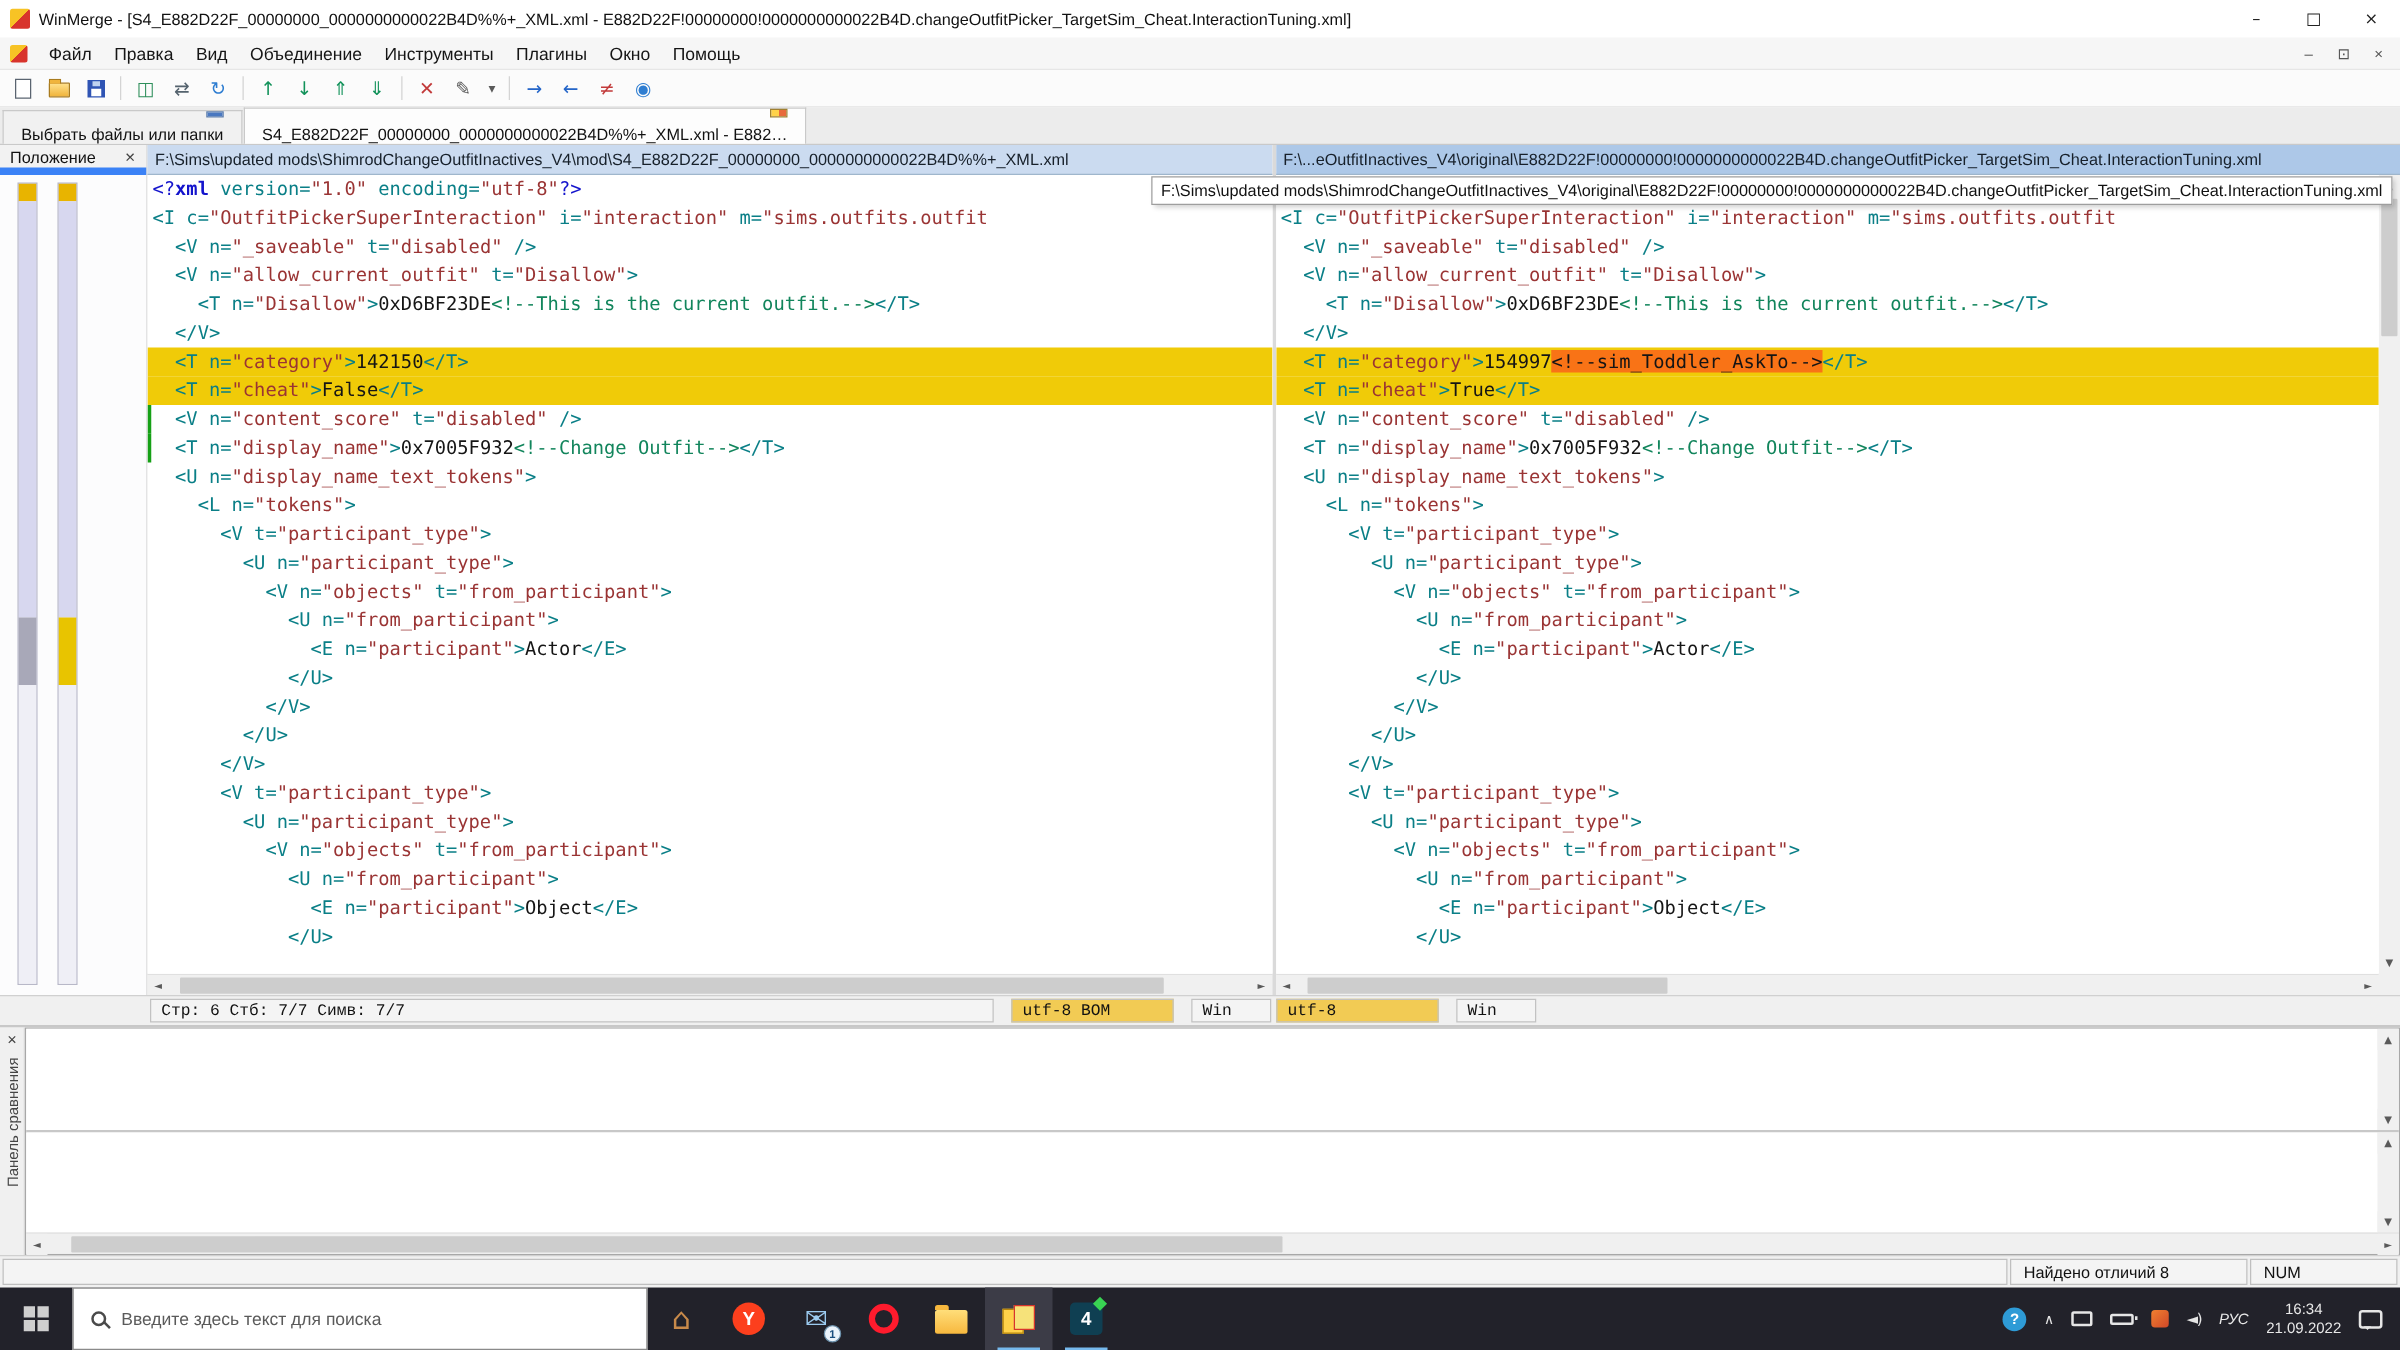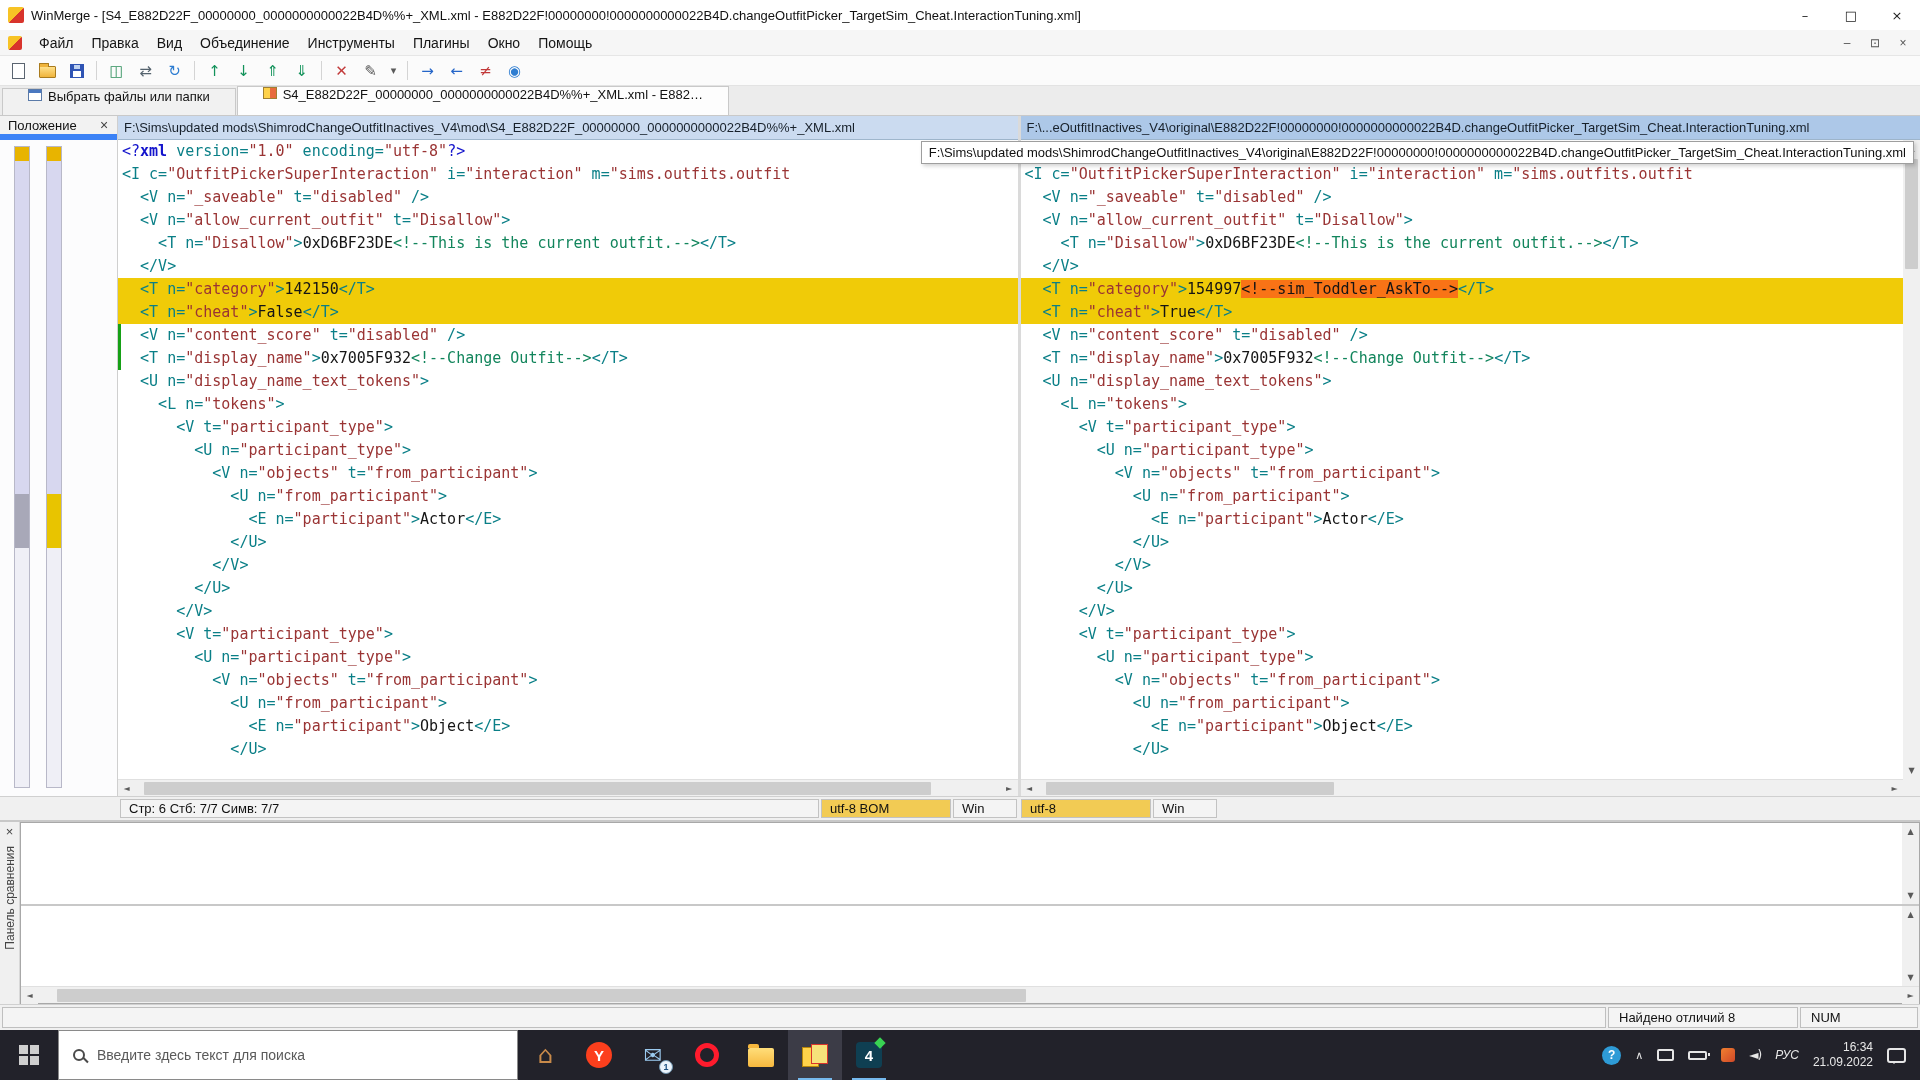--- a/index.html
+++ b/index.html
@@ -28,21 +28,21 @@
   .tb-sep { width:1px; height:19px; background:#D4D4D4; margin:0 4px; }
   .ic-doc { width:13px; height:16px; background:#fff; border:1px solid #5A6470; }
   .ic-folder { width:17px; height:12px; background:linear-gradient(#FFE08A,#F0B43C); border:1px solid #A97B1E; border-radius:1px; position:relative; margin-top:3px; }
   .ic-folder::before { content:""; position:absolute; top:-4px; left:-1px; width:8px; height:3px; background:#F0B43C; border:1px solid #A97B1E; border-bottom:none; border-radius:1px 1px 0 0; }
   .ic-save { width:14px; height:14px; background:#2F54B4; position:relative; }
   .ic-save::before { content:""; position:absolute; left:3px; top:7px; right:3px; bottom:1px; background:#fff; }
   .ic-save::after { content:""; position:absolute; left:4px; top:1px; right:4px; height:4px; background:#BFD2F0; }
 
   
   .tabbar { height:30px; background:#ECECEC; display:flex; align-items:flex-end; padding-left:2px; gap:1px; border-bottom:1px solid #C9C9C9; flex:0 0 auto; }
-  .tab { height:27px; display:flex; align-items:flex-start; gap:6px; padding:0 25px; font-size:13px; background:#F1F1F1; border:1px solid #C9C9C9; border-bottom:none; cursor:pointer; white-space:nowrap; }
+  .tab { height:27px; display:flex; align-items:flex-end; gap:6px; padding:0 14px; font-size:13px; background:#F1F1F1; border:1px solid #C9C9C9; border-bottom:none; cursor:pointer; white-space:nowrap;flex-direction:column; }
   .tab.active { background:#FDFDFD; height:29px; }
   .tab-ic-select { width:14px; height:12px; border:1px solid #5A7AA8; background:#fff; position:relative; }
   .tab-ic-select::before { content:""; position:absolute; left:0; right:0; top:0; height:3px; background:#4A78C0; }
   .tab-ic-merge { width:14px; height:12px; background:linear-gradient(90deg,#FFD24A 50%,#E86A3C 50%); border:1px solid #A08030; }
 
   
   .main-row { flex:1; display:flex; min-height:0; }
   .loc-col { width:118px; flex:0 0 auto; display:flex; flex-direction:column; border-right:1px solid #CFCFCF; }
   .loc-header { height:24px; background:#F2F2F2; border-bottom:6px solid #3b82f6; display:flex; align-items:center; justify-content:space-between; padding:0 4px 0 8px; font-size:13px; }
   .loc-close { border:0; background:transparent; font-size:14px; color:#444; cursor:pointer; width:18px; }
@@ -76,21 +76,21 @@
   .vscroll { width:17px; background:#F0F0F0; display:flex; flex-direction:column; flex:0 0 auto; }
   .vtrack { flex:1; position:relative; }
   .vthumb { position:absolute; left:2px; width:13px; background:#CDCDCD; border-radius:1px; cursor:grab; }
   .scroll-corner { width:17px; height:17px; background:#F0F0F0; flex:0 0 auto; }
   .hscroll-row { display:flex; flex:0 0 auto; }
   .hscroll-row .hscroll { flex:1; }
 
   
   .status-row { height:24px; background:#F0F0F0; display:flex; flex:0 0 auto; border-top:1px solid #D0D0D0; }
   .status-spacer { width:118px; flex:0 0 auto; }
-  .pane-status { flex:1; display:flex; padding:2px; gap:2px; min-width:0; }
+  .pane-status { flex:1; display:flex; padding:2px; gap:14px; min-width:0;font-family:Liberation Mono, monospace; }
   .sb-cell { border:1px solid #C2C2C2; background:#F4F4F4; font-size:13px; display:flex; align-items:center; padding:0 8px; white-space:nowrap; }
   .sb-pos { flex:1; min-width:0; overflow:hidden; }
   .sb-enc { width:130px; background:#F2CB54; }
   .sb-eol { width:64px; }
 
   
   .compare-panel { height:184px; flex:0 0 auto; border-top:2px solid #C8C8C8; display:flex; background:#F0F0F0; }
   .cp-strip { width:20px; flex:0 0 auto; display:flex; flex-direction:column; align-items:center; background:#F0F0F0; border-right:1px solid #D8D8D8; }
   .cp-close { border:0; background:transparent; font-size:13px; color:#444; cursor:pointer; height:18px; width:18px; }
   .cp-label { writing-mode:vertical-rl; transform:rotate(180deg); font-size:12px; color:#444; margin-top:6px; white-space:nowrap; }
@@ -135,21 +135,21 @@
   .tray { margin-left:auto; display:flex; align-items:center; gap:14px; padding-right:14px; }
   .tray-ic { display:grid; place-items:center; cursor:pointer; }
   .tray-help { width:19px; height:19px; border-radius:50%; background:#2E9BD6; color:#fff; font-size:12px; font-weight:bold; }
   .tray-chevron-up { font-size:11px; color:#E6E6E6; }
   .tray-tablet { width:17px; height:12px; border:2px solid #E6E6E6; border-radius:2px; }
   .tray-battery { width:19px; height:9px; border:2px solid #E6E6E6; border-radius:2px; position:relative; }
   .tray-battery::after { content:""; position:absolute; right:-5px; top:0px; width:2px; height:3px; background:#E6E6E6; }
   .tray-tray-app { width:14px; height:14px; border-radius:3px; background:linear-gradient(135deg,#F08030,#D04828); }
   .tray-volume { font-size:12px; color:#E6E6E6; letter-spacing:-1px; font-family:"DejaVu Sans",sans-serif; }
   .tray-lang { font-size:12px; color:#E8E8E8; cursor:pointer;font-style:italic; }
-  .tray-clock { text-align:right; font-size:12px; line-height:15px; cursor:pointer; }
+  .tray-clock { text-align:center; font-size:12px; line-height:15px; cursor:pointer; }
   .tray-action { width:19px; height:15px; border:2px solid #E6E6E6; border-radius:3px; position:relative; cursor:pointer; }
   .tray-action::after { content:""; position:absolute; left:2px; bottom:-6px; border:3px solid transparent; border-top-color:#E6E6E6; }
 
   
   .path-tooltip { position:absolute; top:141px; right:6px; z-index:40; background:#FFFFFF; border:1px solid #9E9E9E; padding:3px 7px; font-size:13px; white-space:nowrap; box-shadow:2px 2px 4px rgba(0,0,0,.18); }
 </style>
 </head>
 <body>
 
 <div class="window">

